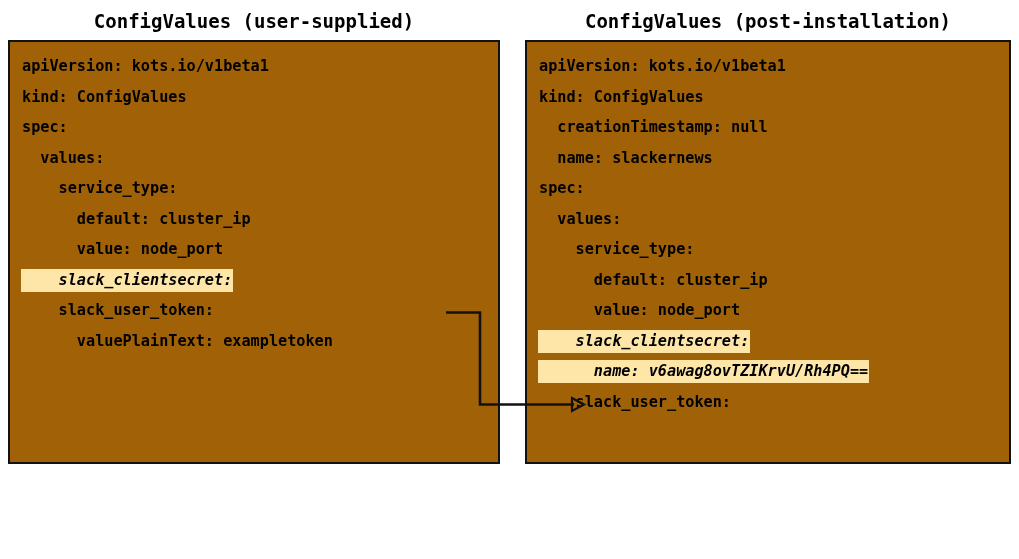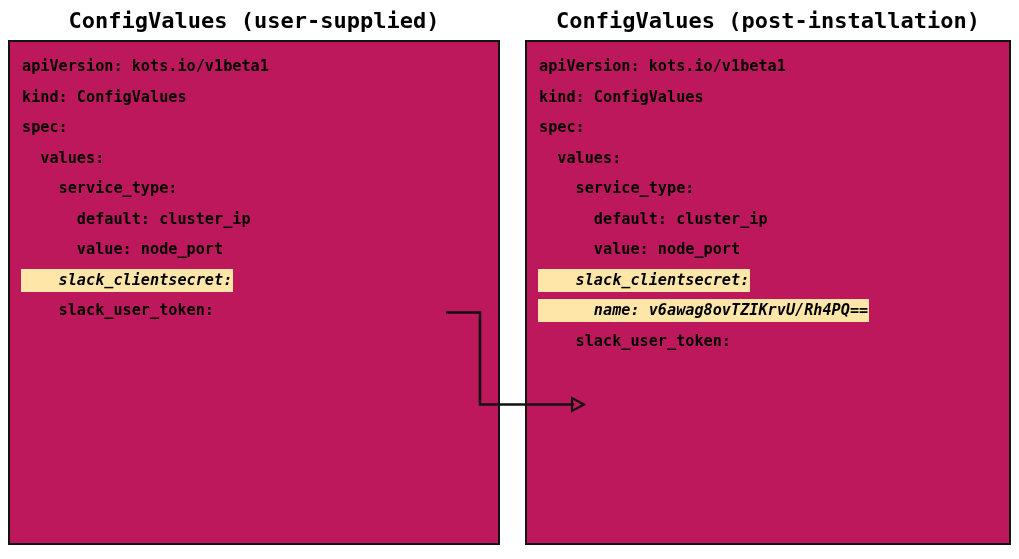--- a/index.html
+++ b/index.html
@@ -12,36 +12,36 @@
     background: #ffffff;
     font-family: "DejaVu Sans Mono", "Liberation Mono", monospace;
     position: relative;
     overflow: hidden;
   }
 
   .panel-title {
     position: absolute;
     font-family: "DejaVu Sans Mono", "Liberation Mono", monospace;
     font-weight: bold;
-    font-size: 22px;
+    font-size: 19px;
     color: #000000;
     letter-spacing: 0px;
     white-space: nowrap;
     text-align: center;
     top: 10px;
     line-height: 22px;
   }
   #title-left  { left: 8px;   width: 492px; }
   #title-right { left: 525px; width: 486px; text-align: center; }
 
   .yaml-panel {
     position: absolute;
     top: 40px;
-    height: 505px;
-    background: #be185d;
+    height: 424px;
+    background: #a16207;
     border: 2px solid #121212;
     box-sizing: border-box;
     overflow: hidden;
   }
   #panel-left  { left: 8px;   width: 492px; }
   #panel-right { left: 525px; width: 486px; }
 
   .yaml-body {
     position: absolute;
     left: 11px;
@@ -86,29 +86,32 @@
   <div class="yaml-body" id="body-left">
       <div class="yaml-line"><span class="txt">apiVersion: kots.io/v1beta1</span></div>
       <div class="yaml-line"><span class="txt">kind: ConfigValues</span></div>
       <div class="yaml-line"><span class="txt">spec:</span></div>
       <div class="yaml-line"><span class="txt">  values:</span></div>
       <div class="yaml-line"><span class="txt">    service_type:</span></div>
       <div class="yaml-line"><span class="txt">      default: cluster_ip</span></div>
       <div class="yaml-line"><span class="txt">      value: node_port</span></div>
       <div class="yaml-line hl"><span class="txt">    slack_clientsecret:</span></div>
       <div class="yaml-line"><span class="txt">    slack_user_token:</span></div>
+      <div class="yaml-line"><span class="txt">      valuePlainText: exampletoken</span></div>
     </div>
 </div>
 
 <div class="panel-title" id="title-right">ConfigValues (post-installation)</div>
 
 <div class="yaml-panel" id="panel-right">
   <div class="yaml-body" id="body-right">
       <div class="yaml-line"><span class="txt">apiVersion: kots.io/v1beta1</span></div>
       <div class="yaml-line"><span class="txt">kind: ConfigValues</span></div>
+      <div class="yaml-line"><span class="txt">  creationTimestamp: null</span></div>
+      <div class="yaml-line"><span class="txt">  name: slackernews</span></div>
       <div class="yaml-line"><span class="txt">spec:</span></div>
       <div class="yaml-line"><span class="txt">  values:</span></div>
       <div class="yaml-line"><span class="txt">    service_type:</span></div>
       <div class="yaml-line"><span class="txt">      default: cluster_ip</span></div>
       <div class="yaml-line"><span class="txt">      value: node_port</span></div>
       <div class="yaml-line hl"><span class="txt">    slack_clientsecret:</span></div>
       <div class="yaml-line hl"><span class="txt">      name: v6awag8ovTZIKrvU/Rh4PQ==</span></div>
       <div class="yaml-line"><span class="txt">    slack_user_token:</span></div>
     </div>
 </div>

